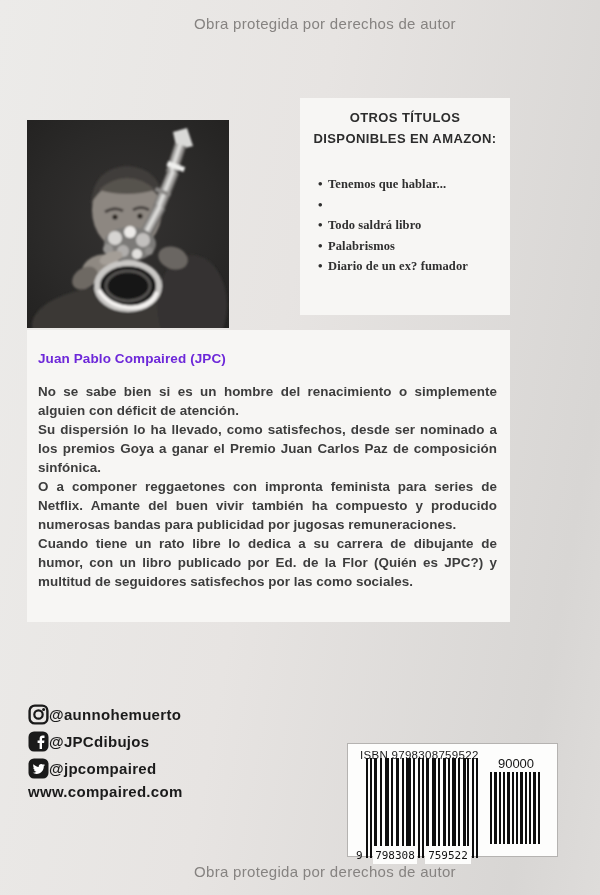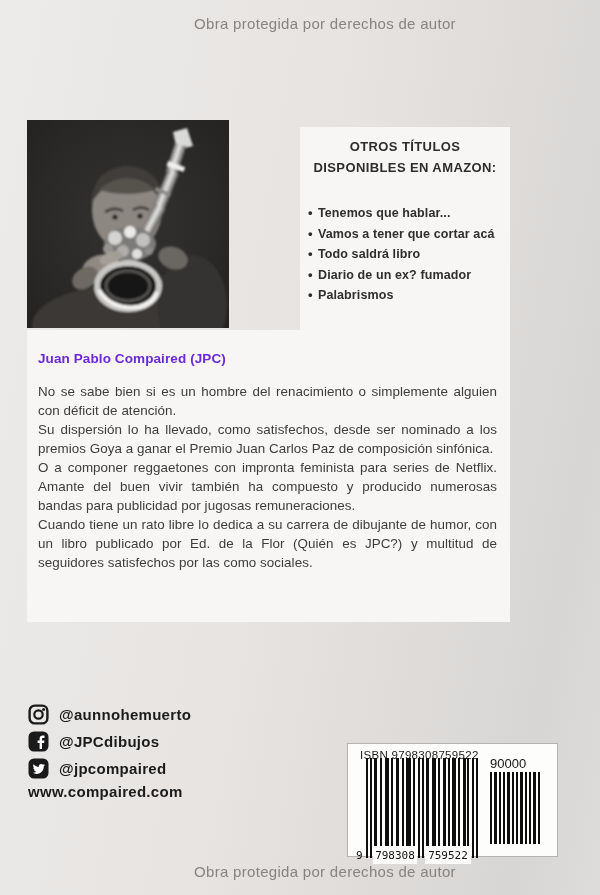--- a/index.html
+++ b/index.html
@@ -18,69 +18,69 @@
   .banner span {
     color:#868381; font-size:15px; letter-spacing:.3px; font-weight:500;
   }
   
   .photo {
     position:absolute; left:27px; top:120px; width:202px; height:208px;
     background:#282726; overflow:hidden;
   }
   
   .titles-box {
-    position:absolute; left:300px; top:127px; width:210px; height:217px;
+    position:absolute; left:300px; top:98px; width:210px; height:217px;
     background:#f7f6f4; padding-top:9px;
   }
   .titles-heading { text-align:center; }
   .titles-heading div {
     font-size:13px; font-weight:700; color:#2d2d2d; letter-spacing:.4px; line-height:21px;
   }
-  .titles-list { margin-top:27px; padding-left:8px; }
+  .titles-list { margin-top:27px; padding-left:18px;font-family:Liberation Serif, serif; }
   .titles-list .item {
     display:flex; align-items:baseline; font-size:12.5px; font-weight:700;
     color:#2f2f2f; height:20.5px; letter-spacing:.1px;
   }
   .bullet { width:10px; flex:0 0 10px; }
   .bullet::before { content:"•"; font-size:13px; color:#2f2f2f; }
   
   .bio-card {
     position:absolute; left:27px; top:330px; width:483px; height:292px;
     background:#f7f6f4; padding:21px 13px 0 11px;
   }
   .author {
     font-size:13.5px; font-weight:700; color:#6d28d9; letter-spacing:.1px;
   }
   .bio { margin-top:16px; }
   .bio p {
-    font-size:13.4px; font-weight:400; color:#3d3d3d; line-height:19px;
+    font-size:13.4px; font-weight:700; color:#3d3d3d; line-height:19px;
     text-align:justify; letter-spacing:.05px;
   }
   
   .social-row {
-    position:absolute; left:28px; display:flex; align-items:center; gap:10px; height:22px;
+    position:absolute; left:28px; display:flex; align-items:center; gap:0; height:22px;
   }
   .social-row .handle, .website {
     font-size:15px; font-weight:700; color:#1b1b1b; letter-spacing:.3px;
   }
   .row-ig { top:703px; } .row-fb { top:730px; } .row-tw { top:757px; }
   .website { position:absolute; left:28px; top:783px;text-align:center; }
   .sicon { width:21px; height:21px; display:block; }
   
   .barcode-box {
     position:absolute; left:347px; top:743px; width:211px; height:114px;
     background:#fdfdfc; border:1px solid #b5b3b1;
   }
   .isbn-label {
     position:absolute; left:12px; top:5px; font-size:11.5px; color:#1c1c1c;
     font-weight:400; letter-spacing:.3px; font-family:"Liberation Sans",sans-serif;
   }
   .main-ean { position:absolute; left:4px; top:14px; }
   .price-code {
-    position:absolute; left:142px; top:12px; width:52px; 
+    position:absolute; left:142px; top:12px; width:52px; text-align:center;
     font-size:13px; color:#151515; font-family:"Liberation Sans",sans-serif;
   }
   .supp-ean { position:absolute; left:142px; top:28px; }
   .ean-digits { font-family:"DejaVu Sans Mono","Liberation Mono",monospace; font-size:11px; fill:#111; }
 </style>
 </head>
 <body>
 
 <div id="page">
 
@@ -159,33 +159,32 @@
       <div>OTROS TÍTULOS</div>
       <div>DISPONIBLES EN AMAZON:</div>
     </div>
     <div class="titles-list">
       <div class="item">
         <span class="bullet"></span>
         <span>Tenemos que hablar...</span>
       </div>
       <div class="item">
         <span class="bullet"></span>
-        <span>Vamos a tener que cortar acá</span>
       </div>
       <div class="item">
         <span class="bullet"></span>
         <span>Todo saldrá libro</span>
       </div>
       <div class="item">
         <span class="bullet"></span>
+        <span>Palabrismos</span>
+      </div>
+      <div class="item">
+        <span class="bullet"></span>
         <span>Diario de un ex? fumador</span>
-      </div>
-      <div class="item">
-        <span class="bullet"></span>
-        <span>Palabrismos</span>
       </div>
     </div>
   </div>
 
   <div class="bio-card">
     <div class="author">Juan Pablo Compaired (JPC)</div>
     <div class="bio">
       <p>No se sabe bien si es un hombre del renacimiento o simplemente alguien con déficit de atención.</p>
       <p>Su dispersión lo ha llevado, como satisfechos, desde ser nominado a los premios Goya a ganar el Premio Juan Carlos Paz de composición sinfónica.</p>
       <p>O a componer reggaetones con impronta feminista para series de Netflix. Amante del buen vivir también ha compuesto y producido numerosas bandas para publicidad por jugosas remuneraciones.</p>

